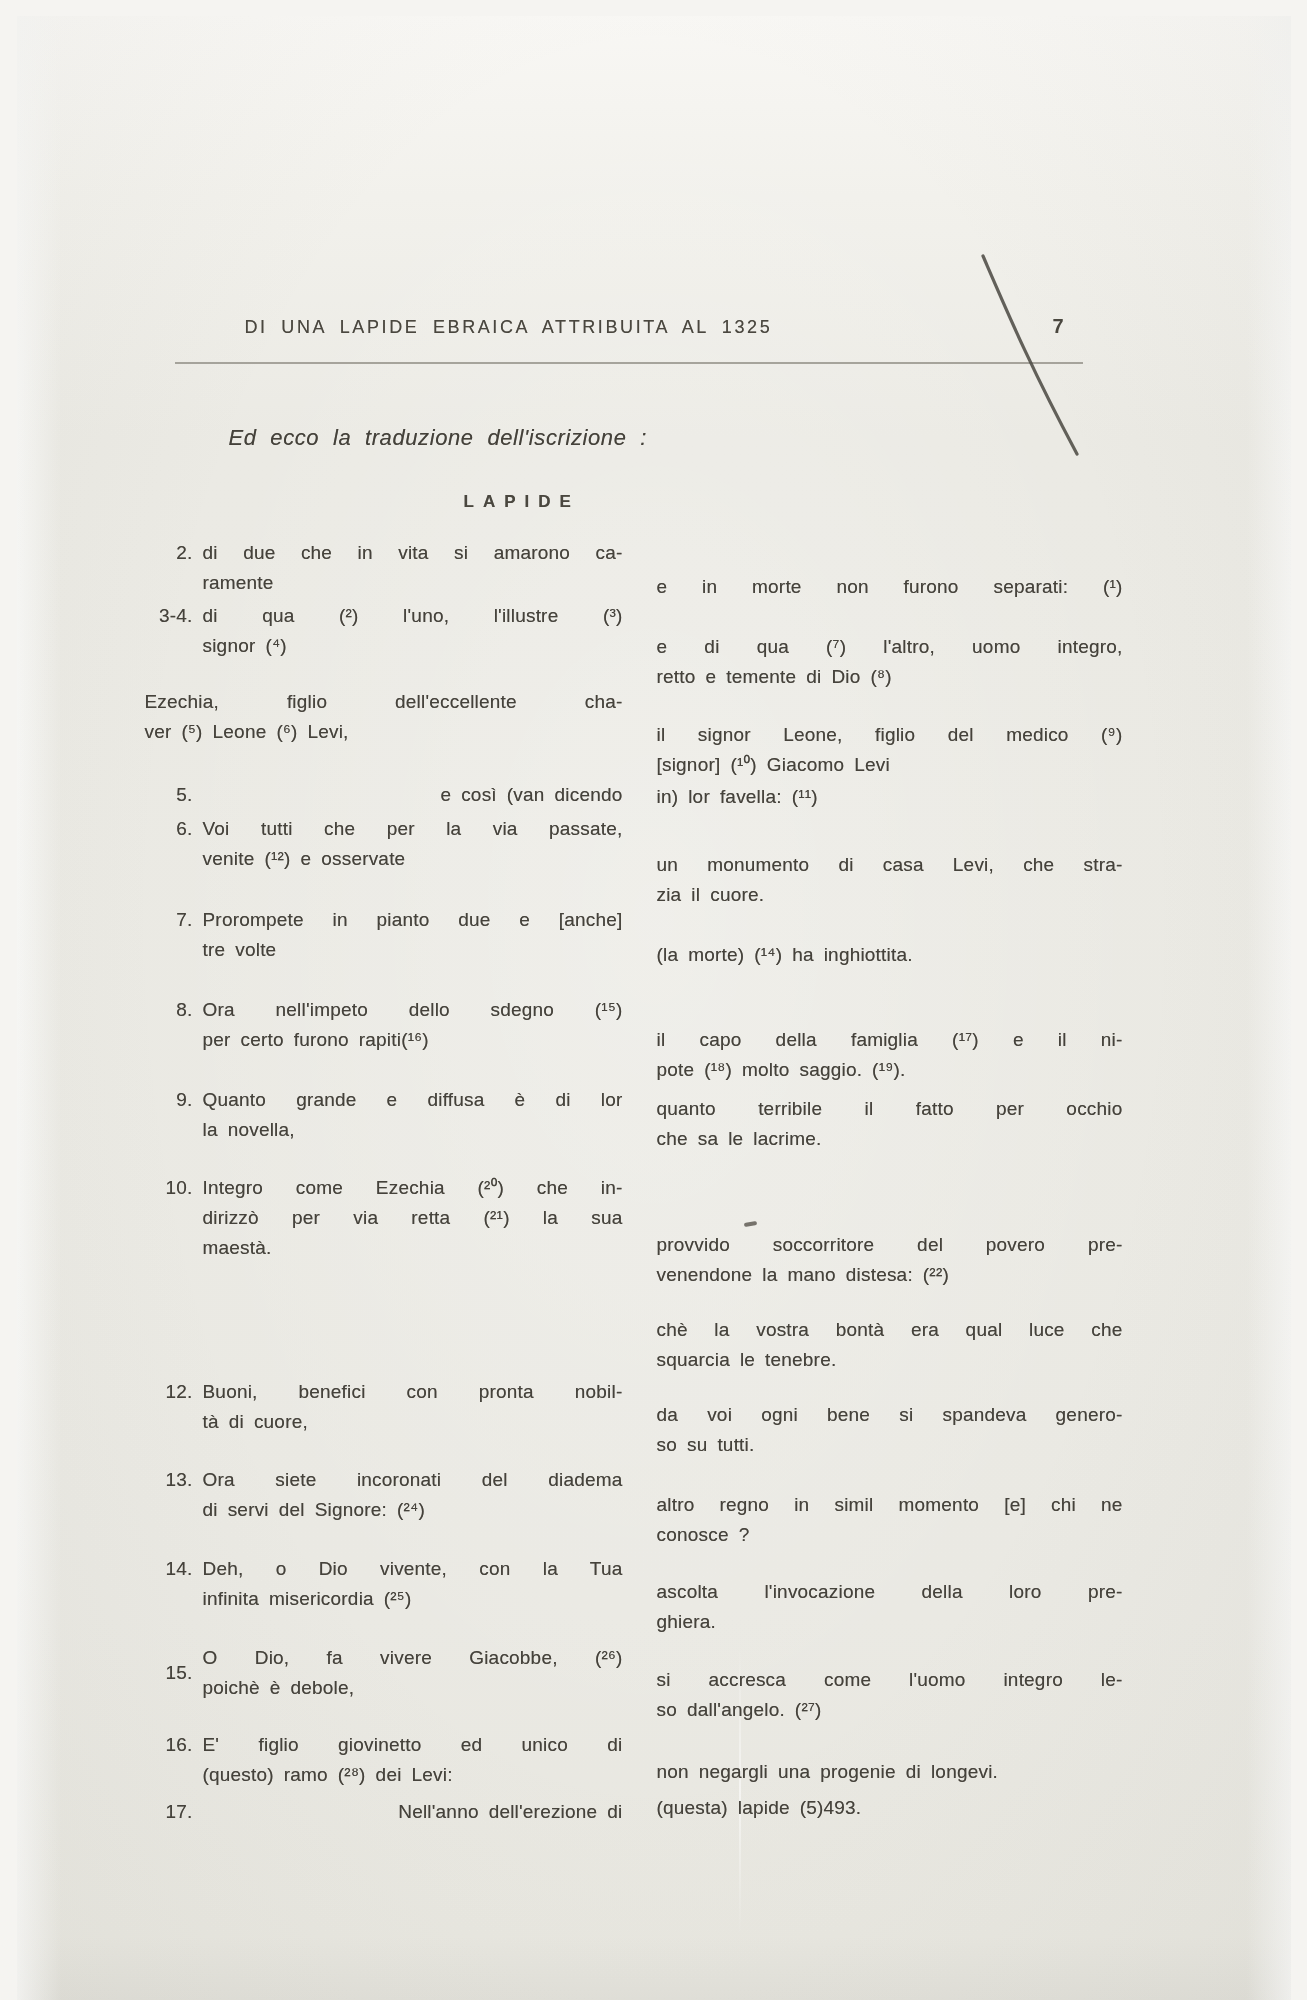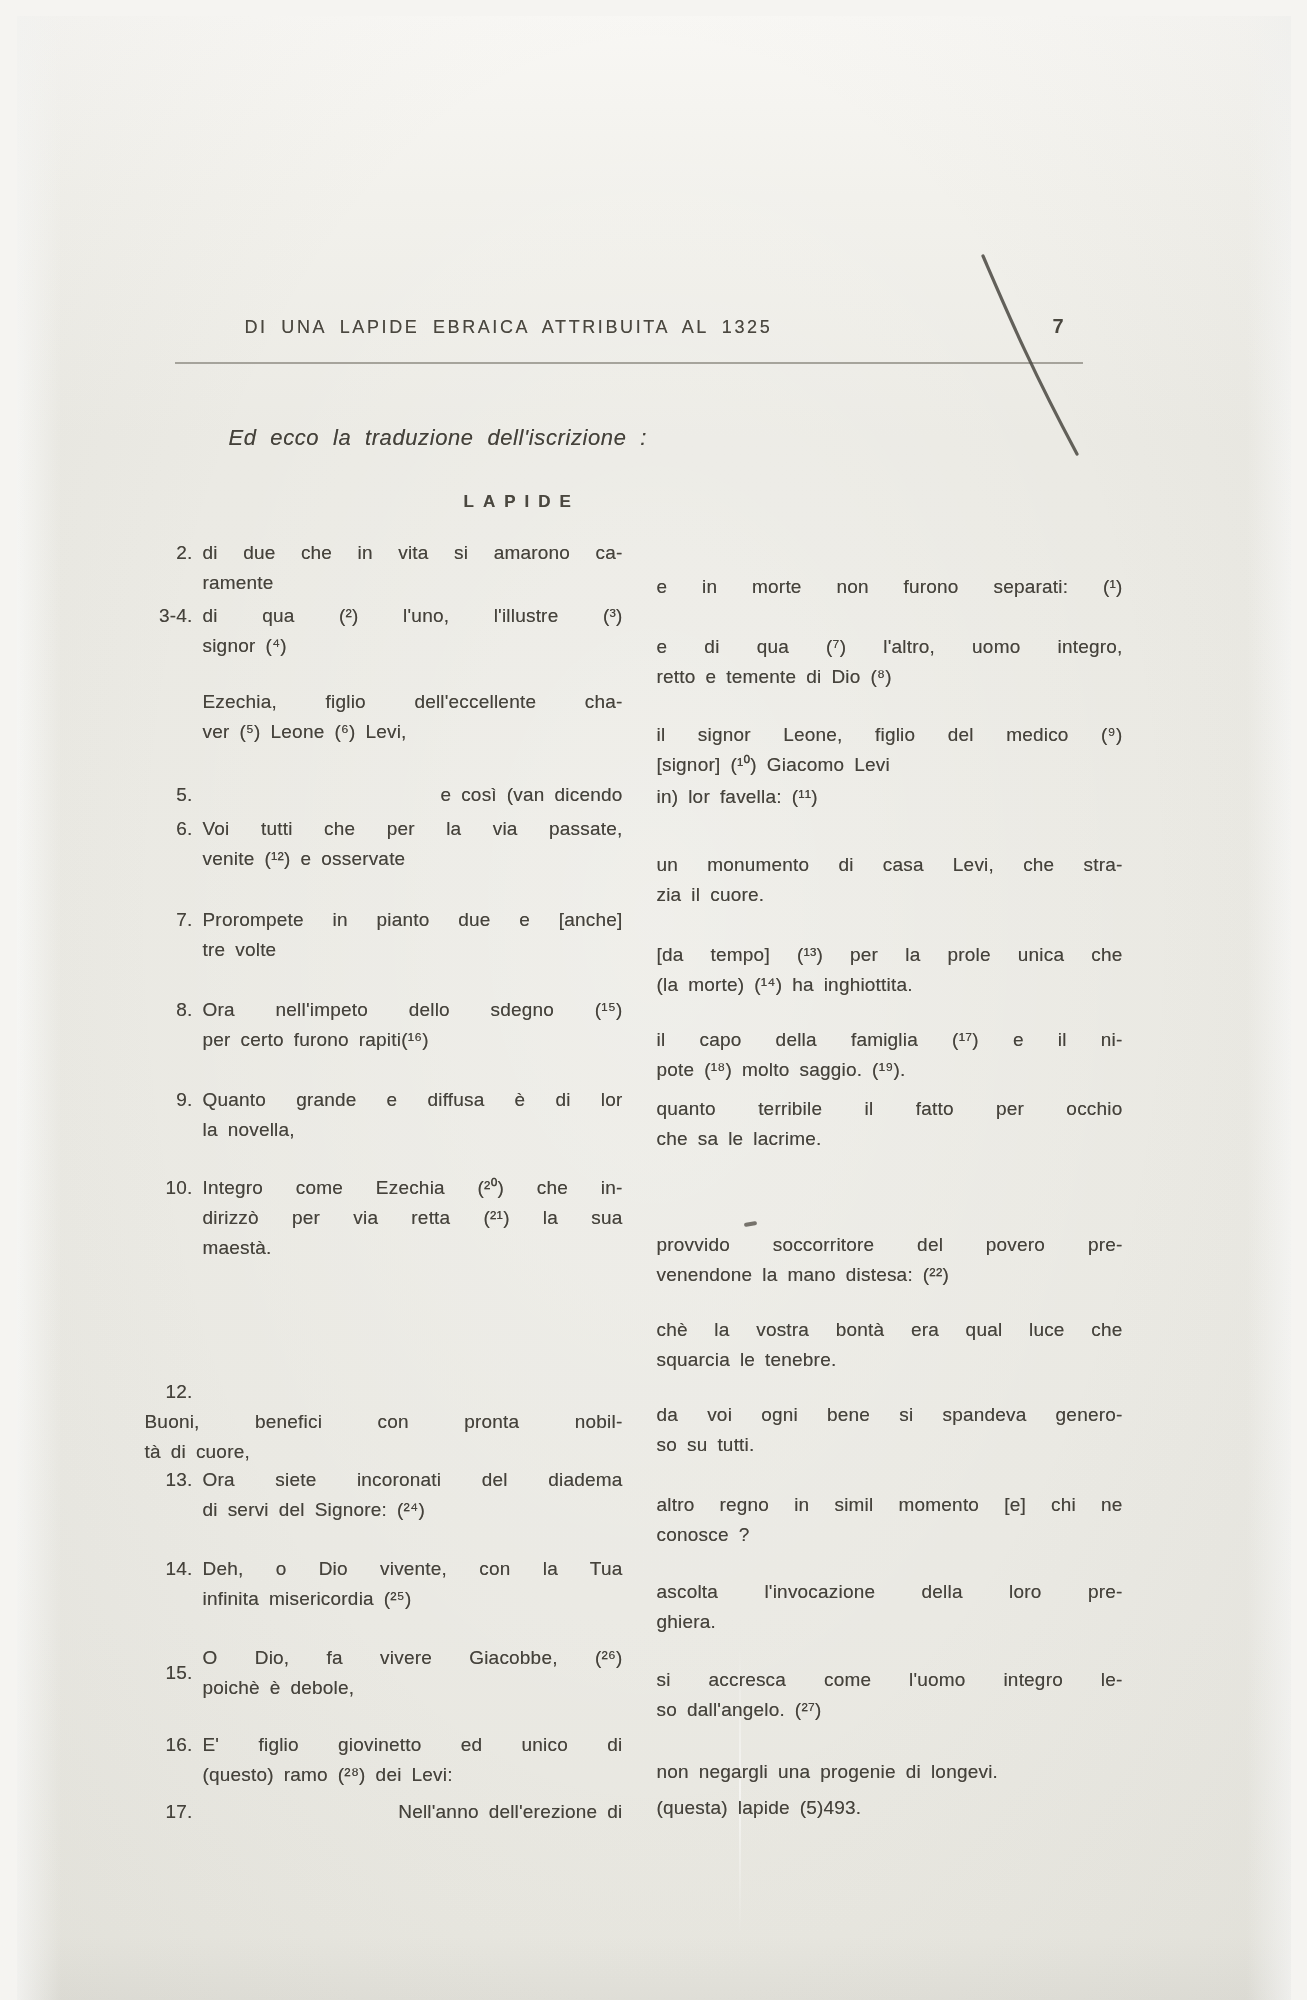--- a/index.html
+++ b/index.html
@@ -89,21 +89,21 @@
           <div class="line">ramente</div>
         </div>
       </div>
       <div class="item" style="top: 585px;">
         <span class="num">3-4.</span>
         <div class="txt">
           <div class="line j">di qua (²) l'uno, l'illustre (³)</div>
           <div class="line">signor (⁴)</div>
         </div>
       </div>
-      <div class="item" style="top: 671px;">
+      <div class="item" style="top: 671px; flex-direction: column;">
         <span class="num"></span>
         <div class="txt">
           <div class="line j">Ezechia, figlio dell'eccellente cha-</div>
           <div class="line">ver (⁵) Leone (⁶) Levi,</div>
         </div>
       </div>
       <div class="item" style="top: 764px;">
         <span class="num">5.</span>
         <div class="txt">
           <div class="line r">e così (van dicendo</div>
@@ -138,21 +138,21 @@
         </div>
       </div>
       <div class="item" style="top: 1157px;">
         <span class="num">10.</span>
         <div class="txt">
           <div class="line j">Integro come Ezechia (²⁰) che in-</div>
           <div class="line j">dirizzò per via retta (²¹) la sua</div>
           <div class="line">maestà.</div>
         </div>
       </div>
-      <div class="item" style="top: 1361px; flex-direction: column;">
+      <div class="item" style="top: 1361px;">
         <span class="num">12.</span>
         <div class="txt">
           <div class="line j">Buoni, benefici con pronta nobil-</div>
           <div class="line">tà di cuore,</div>
         </div>
       </div>
       <div class="item" style="top: 1449px;">
         <span class="num">13.</span>
         <div class="txt">
           <div class="line j">Ora siete incoronati del diadema</div>
@@ -211,21 +211,20 @@
         </div>
       </div>
       <div class="item" style="top: 834px; justify-content: flex-end;">
         <div class="txt">
           <div class="line j">un monumento di casa Levi, che stra-</div>
           <div class="line">zia il cuore.</div>
         </div>
       </div>
       <div class="item" style="top: 924px;">
         <div class="txt">
-          <div class="line j">[da tempo] (¹³) per la prole unica che</div>
           <div class="line">(la morte) (¹⁴) ha inghiottita.</div>
         </div>
       </div>
       <div class="item" style="top: 1009px;">
         <div class="txt">
           <div class="line j">il capo della famiglia (¹⁷) e il ni-</div>
           <div class="line">pote (¹⁸) molto saggio. (¹⁹).</div>
         </div>
       </div>
       <div class="item" style="top: 1078px;">

